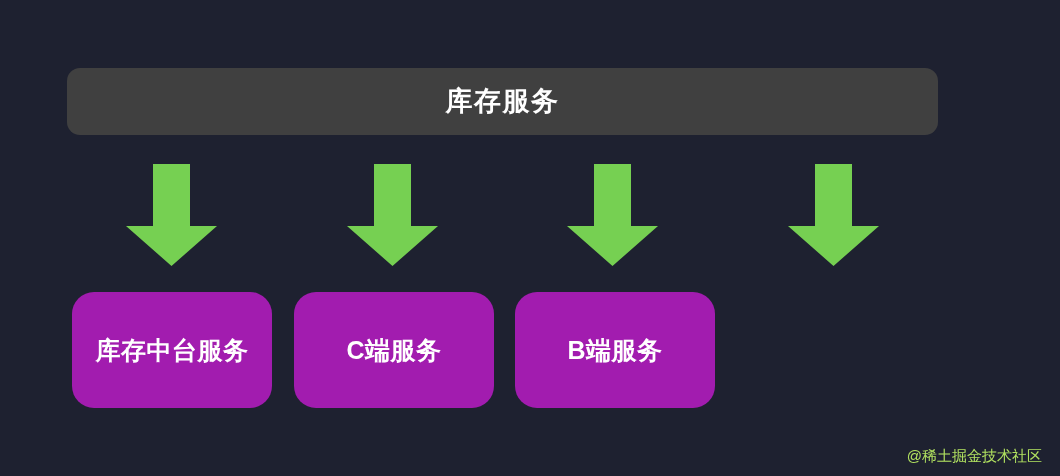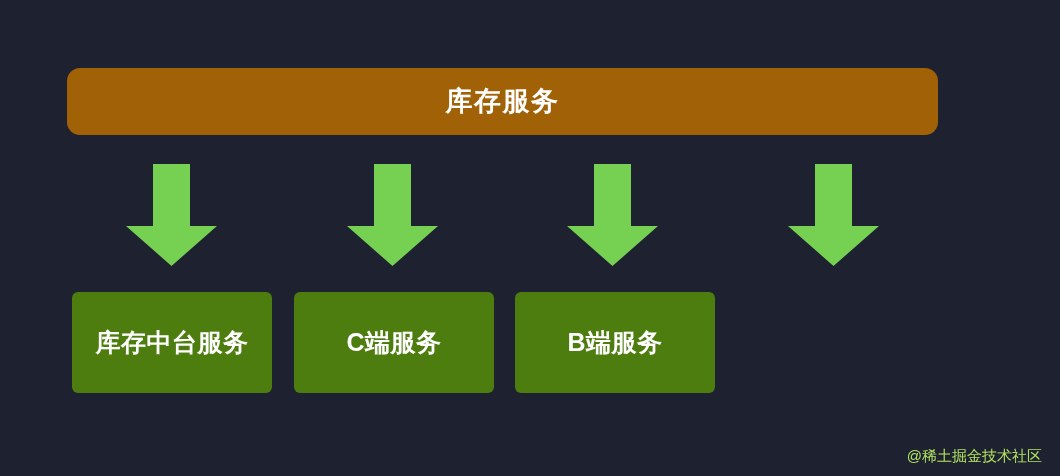--- a/index.html
+++ b/index.html
@@ -23,21 +23,21 @@
     height: 476px;
   }
 
   
   .root-node {
     position: absolute;
     left: 67px;
     top: 68px;
     width: 871px;
     height: 67px;
-    background: #a16207;
+    background: #404040;
     border-radius: 13px;
     display: flex;
     align-items: center;
     justify-content: center;
   }
 
   .root-node-label {
     color: #ffffff;
     font-size: 27px;
     font-weight: bold;
@@ -81,23 +81,23 @@
     left: 67px;
     top: 292px;
     width: 871px;
     height: 101px;
   }
 
   .leaf-node {
     position: absolute;
     top: 0;
     width: 200px;
-    height: 101px;
-    background: #4d7c0f;
-    border-radius: 6px;
+    height: 116px;
+    background: #a21caf;
+    border-radius: 22px;
     display: flex;
     align-items: center;
     justify-content: center;
   }
 
   .leaf-node-0 { left: 5px; }
   .leaf-node-1 { left: 227px; }
   .leaf-node-2 { left: 448px; }
   .leaf-node-3 { left: 670px; }
 

